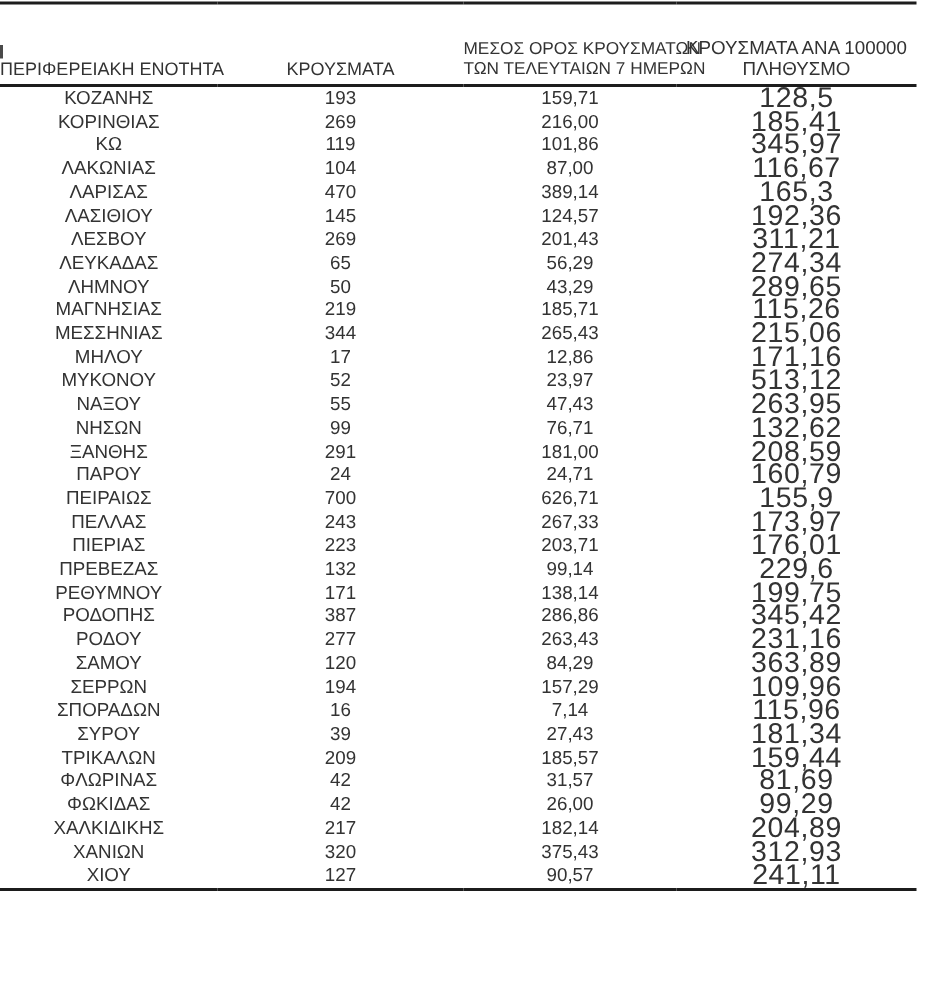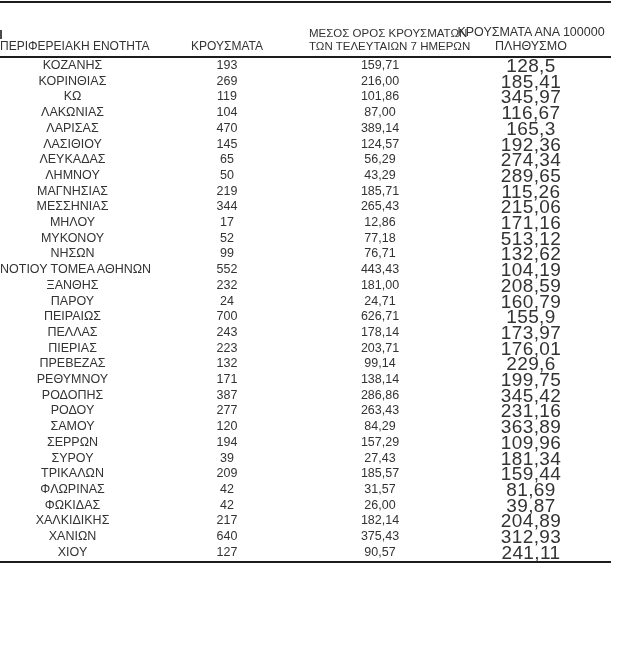--- a/index.html
+++ b/index.html
@@ -117,20 +117,26 @@
           <td class="c3">389,14</td>
           <td class="c4">165,3</td>
         </tr>
         <tr>
           <td class="c1">ΛΑΣΙΘΙΟΥ</td>
           <td class="c2">145</td>
           <td class="c3">124,57</td>
           <td class="c4">192,36</td>
         </tr>
         <tr>
+          <td class="c1">ΛΕΣΒΟΥ</td>
+          <td class="c2">269</td>
+          <td class="c3">201,43</td>
+          <td class="c4">311,21</td>
+        </tr>
+        <tr>
           <td class="c1">ΛΕΥΚΑΔΑΣ</td>
           <td class="c2">65</td>
           <td class="c3">56,29</td>
           <td class="c4">274,34</td>
         </tr>
         <tr>
           <td class="c1">ΛΗΜΝΟΥ</td>
           <td class="c2">50</td>
           <td class="c3">43,29</td>
           <td class="c4">289,65</td>
@@ -149,57 +155,57 @@
         </tr>
         <tr>
           <td class="c1">ΜΗΛΟΥ</td>
           <td class="c2">17</td>
           <td class="c3">12,86</td>
           <td class="c4">171,16</td>
         </tr>
         <tr>
           <td class="c1">ΜΥΚΟΝΟΥ</td>
           <td class="c2">52</td>
-          <td class="c3">77,18</td>
+          <td class="c3">23,97</td>
           <td class="c4">513,12</td>
+        </tr>
+        <tr>
+          <td class="c1">ΝΑΞΟΥ</td>
+          <td class="c2">55</td>
+          <td class="c3">47,43</td>
+          <td class="c4">263,95</td>
         </tr>
         <tr>
           <td class="c1">ΝΗΣΩΝ</td>
           <td class="c2">99</td>
           <td class="c3">76,71</td>
           <td class="c4">132,62</td>
         </tr>
         <tr>
-          <td class="c1">ΝΟΤΙΟΥ ΤΟΜΕΑ ΑΘΗΝΩΝ</td>
-          <td class="c2">552</td>
-          <td class="c3">443,43</td>
-          <td class="c4">104,19</td>
-        </tr>
-        <tr>
           <td class="c1">ΞΑΝΘΗΣ</td>
-          <td class="c2">232</td>
+          <td class="c2">291</td>
           <td class="c3">181,00</td>
           <td class="c4">208,59</td>
         </tr>
         <tr>
           <td class="c1">ΠΑΡΟΥ</td>
           <td class="c2">24</td>
           <td class="c3">24,71</td>
           <td class="c4">160,79</td>
         </tr>
         <tr>
           <td class="c1">ΠΕΙΡΑΙΩΣ</td>
           <td class="c2">700</td>
           <td class="c3">626,71</td>
           <td class="c4">155,9</td>
         </tr>
         <tr>
           <td class="c1">ΠΕΛΛΑΣ</td>
           <td class="c2">243</td>
-          <td class="c3">178,14</td>
+          <td class="c3">267,33</td>
           <td class="c4">173,97</td>
         </tr>
         <tr>
           <td class="c1">ΠΙΕΡΙΑΣ</td>
           <td class="c2">223</td>
           <td class="c3">203,71</td>
           <td class="c4">176,01</td>
         </tr>
         <tr>
           <td class="c1">ΠΡΕΒΕΖΑΣ</td>
@@ -231,20 +237,26 @@
           <td class="c3">84,29</td>
           <td class="c4">363,89</td>
         </tr>
         <tr>
           <td class="c1">ΣΕΡΡΩΝ</td>
           <td class="c2">194</td>
           <td class="c3">157,29</td>
           <td class="c4">109,96</td>
         </tr>
         <tr>
+          <td class="c1">ΣΠΟΡΑΔΩΝ</td>
+          <td class="c2">16</td>
+          <td class="c3">7,14</td>
+          <td class="c4">115,96</td>
+        </tr>
+        <tr>
           <td class="c1">ΣΥΡΟΥ</td>
           <td class="c2">39</td>
           <td class="c3">27,43</td>
           <td class="c4">181,34</td>
         </tr>
         <tr>
           <td class="c1">ΤΡΙΚΑΛΩΝ</td>
           <td class="c2">209</td>
           <td class="c3">185,57</td>
           <td class="c4">159,44</td>
@@ -252,31 +264,31 @@
         <tr>
           <td class="c1">ΦΛΩΡΙΝΑΣ</td>
           <td class="c2">42</td>
           <td class="c3">31,57</td>
           <td class="c4">81,69</td>
         </tr>
         <tr>
           <td class="c1">ΦΩΚΙΔΑΣ</td>
           <td class="c2">42</td>
           <td class="c3">26,00</td>
-          <td class="c4">39,87</td>
+          <td class="c4">99,29</td>
         </tr>
         <tr>
           <td class="c1">ΧΑΛΚΙΔΙΚΗΣ</td>
           <td class="c2">217</td>
           <td class="c3">182,14</td>
           <td class="c4">204,89</td>
         </tr>
         <tr>
           <td class="c1">ΧΑΝΙΩΝ</td>
-          <td class="c2">640</td>
+          <td class="c2">320</td>
           <td class="c3">375,43</td>
           <td class="c4">312,93</td>
         </tr>
         <tr>
           <td class="c1">ΧΙΟΥ</td>
           <td class="c2">127</td>
           <td class="c3">90,57</td>
           <td class="c4">241,11</td>
         </tr>
       </tbody>

